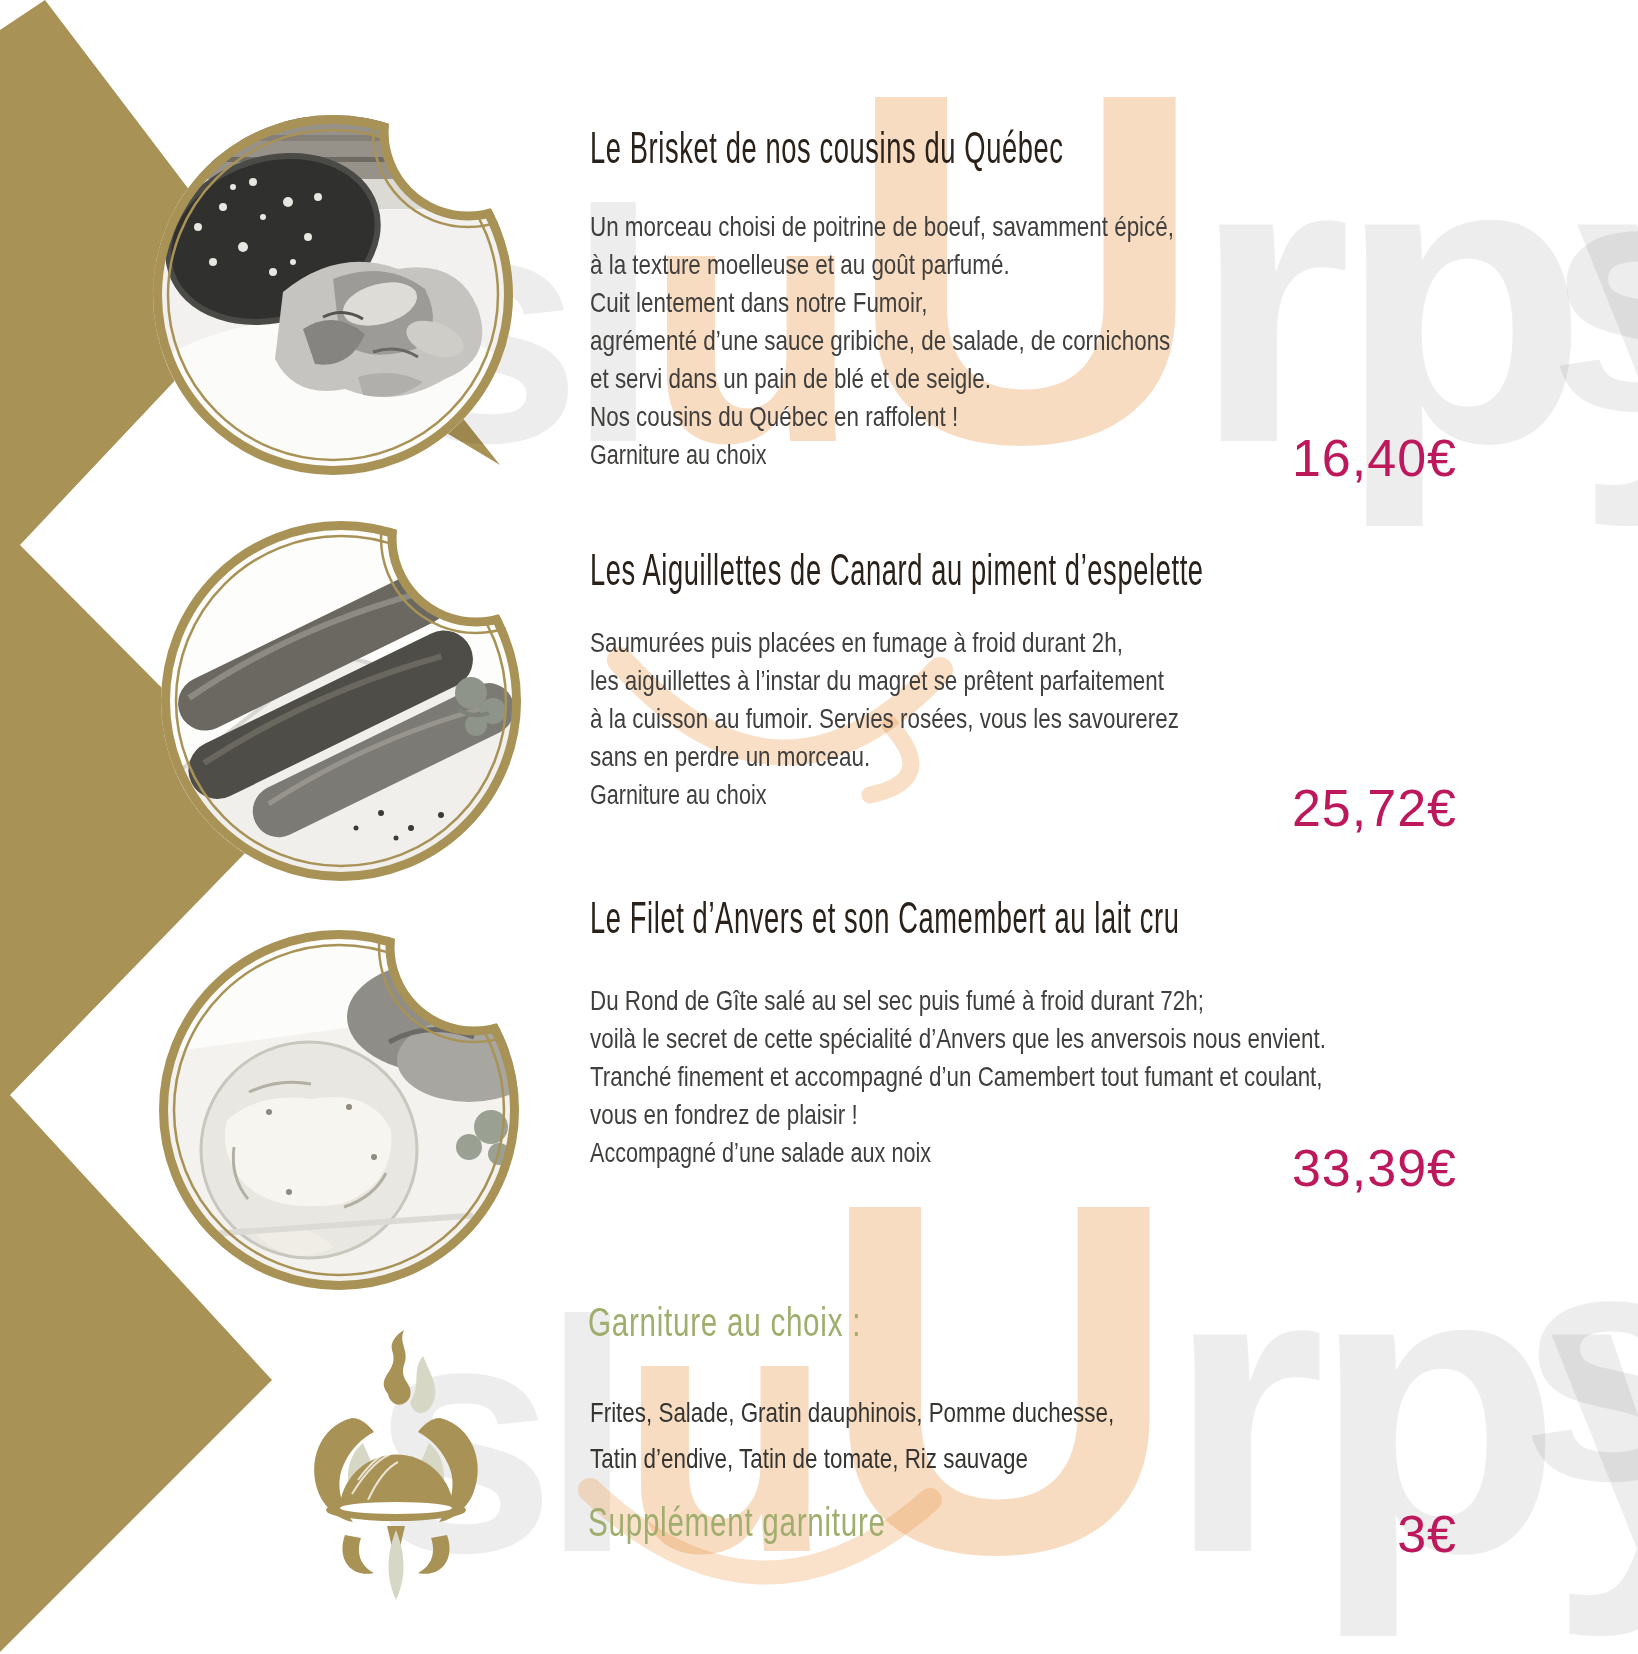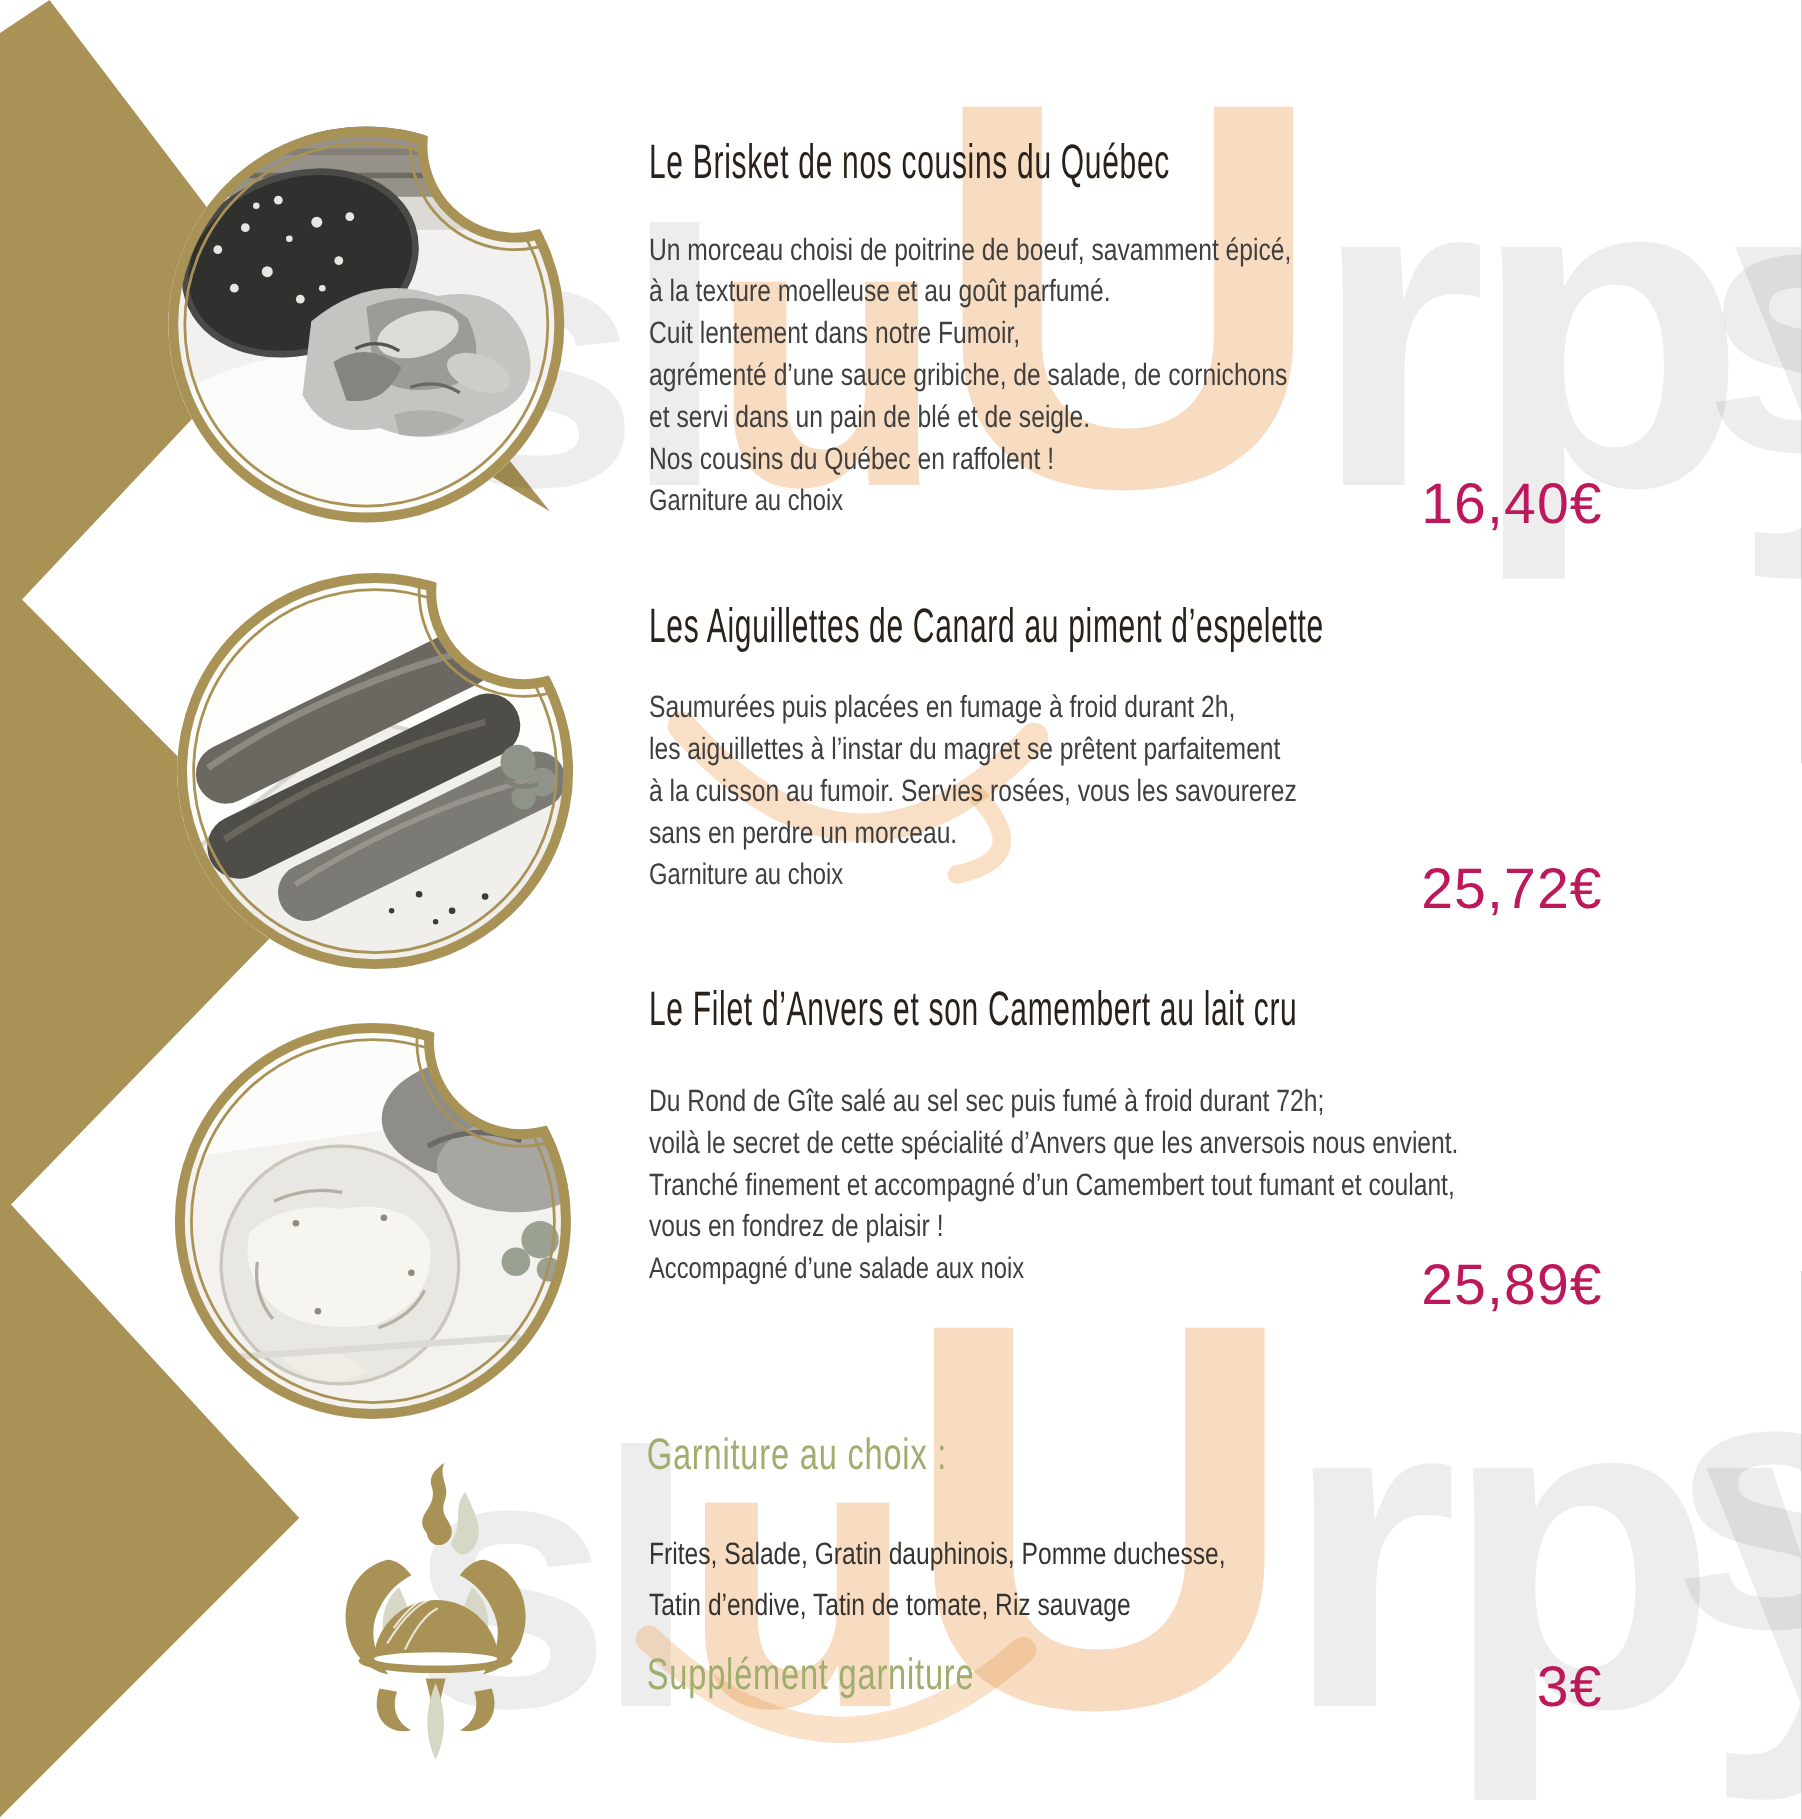--- a/index.html
+++ b/index.html
@@ -278,21 +278,21 @@
   <div class="price" style="top:778px;">25,72€</div>
 
   <div class="title" style="top:894px;">Le Filet d’Anvers et son Camembert au lait cru</div>
   <div class="desc" style="top:982px;">
     <div>Du Rond de Gîte salé au sel sec puis fumé à froid  durant 72h;</div>
     <div>voilà le secret de cette spécialité d’Anvers que les anversois nous envient.</div>
     <div>Tranché finement et accompagné d’un Camembert tout fumant et coulant,</div>
     <div>vous en fondrez de plaisir !</div>
     <div class="note">Accompagné d’une salade aux noix</div>
   </div>
-  <div class="price" style="top:1138px;">25,89€</div>
+  <div class="price" style="top:1138px;">33,39€</div>
 
   <div class="green" style="top:1300px;">Garniture au choix :</div>
   <div class="sidelist" style="top:1390px;">
     <div>Frites, Salade, Gratin dauphinois, Pomme duchesse,</div>
     <div>Tatin d’endive, Tatin de tomate, Riz sauvage</div>
   </div>
   <div class="green" style="top:1500px;">Supplément garniture</div>
   <div class="price" style="top:1504px;">3€</div>
 
 </div>

